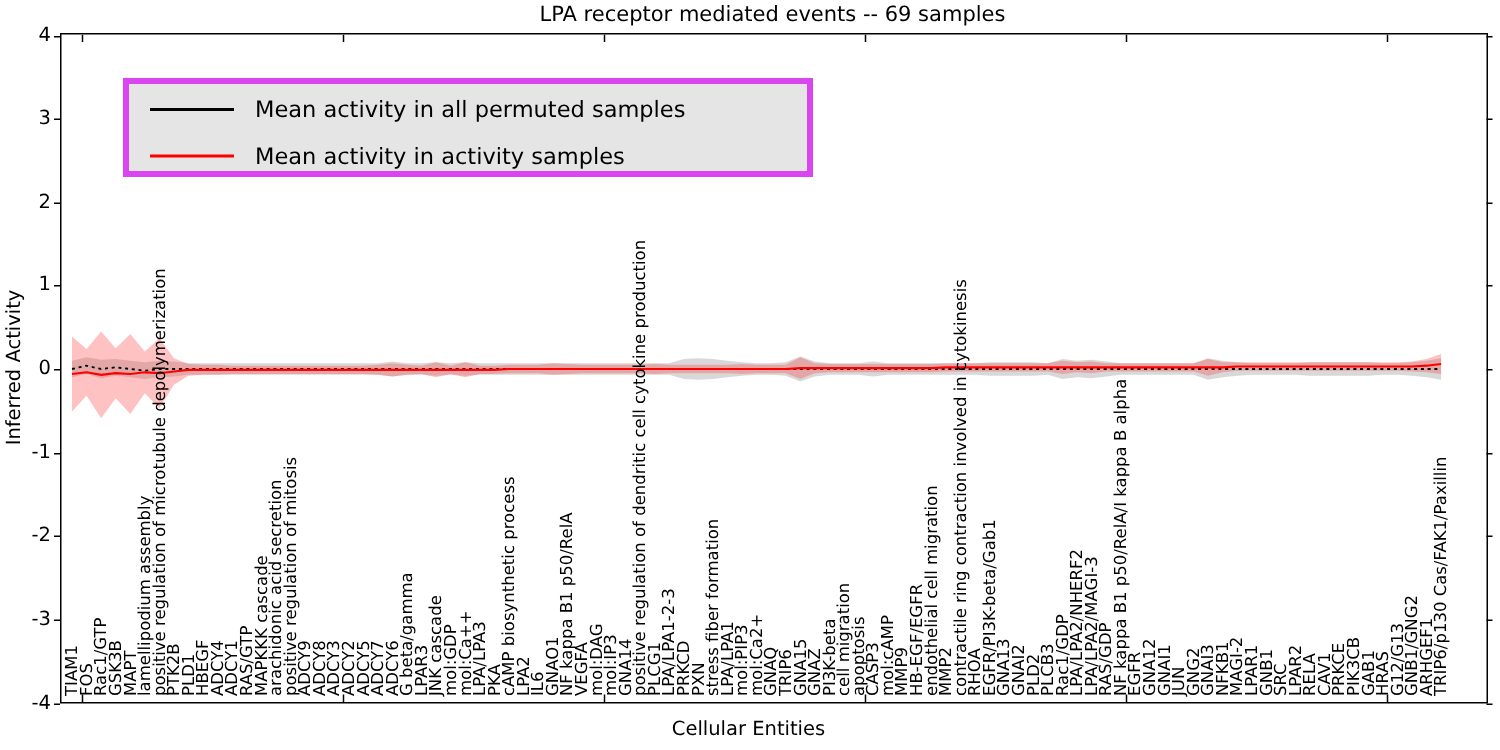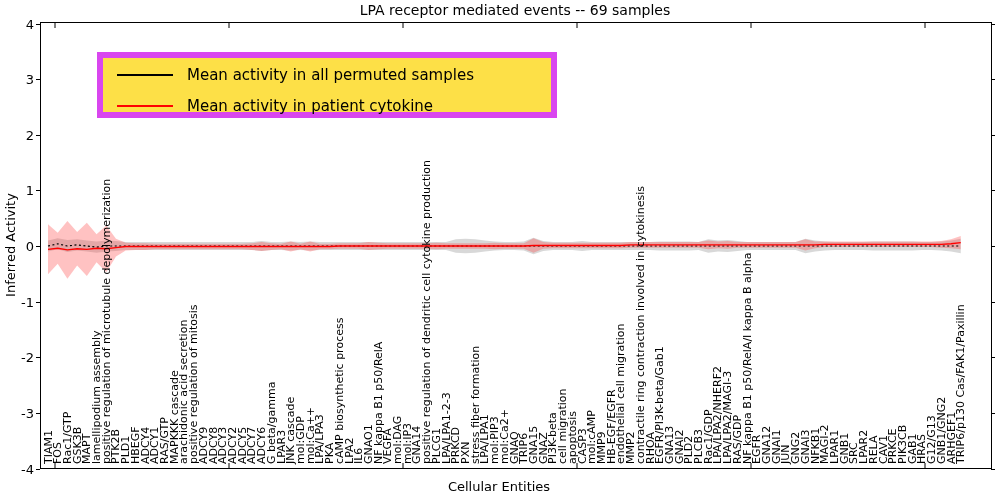--- a/index.html
+++ b/index.html
@@ -8,22 +8,22 @@
   .title{position:absolute;top:2px;left:40px;width:950px;text-align:center;
          font-size:14px;}
   .plot-frame{position:absolute;left:40px;top:22px;width:950px;height:445px;
               border:1px solid #000;box-sizing:content-box;}
   .plot-frame svg{position:absolute;left:0;top:0;}
   .ylabel{position:absolute;left:-14px;top:245px;transform:translate(-50%,-50%) rotate(-90deg);
           font-size:13px;white-space:nowrap;transform-origin:center;margin-left:24px;}
   .xlabel{position:absolute;top:479px;left:24px;width:950px;text-align:center;font-size:13px;}
   .ytick-label{position:absolute;font-size:13px;text-align:right;width:26px;transform:translateY(-50%);}
   .ytick-mark{position:absolute;height:1px;background:#000;}
-  .legend{position:absolute;left:56px;top:29px;width:460px;height:66px;background:#fde047;
-          border:6px solid #d946ef;box-sizing:border-box;z-index:5;}
+  .legend{position:absolute;left:41px;top:29px;width:460px;height:66px;background:#e5e5e5;
+          border:4px solid #d946ef;box-sizing:border-box;z-index:5;}
   .legend-row{display:flex;align-items:center;height:28px;margin-top:3px;}
   .legend-swatch{width:56px;height:2px;margin-left:14px;margin-right:14px;flex:0 0 auto;}
   .legend-label{font-size:15px;white-space:nowrap;}
   .entity-label{font-size:11px;fill:#000;}
 </style>
 </head>
 <body>
 
 <div class="fig">
   <div class="title">LPA receptor mediated events -- 69 samples</div>
@@ -180,17 +180,17 @@
         </g>
     </svg>
 
     <div class="legend">
       <div class="legend-row">
         <div class="legend-swatch" style="background:#000000;"></div>
         <div class="legend-label">Mean activity in all permuted samples</div>
       </div>
       <div class="legend-row">
         <div class="legend-swatch" style="background:#ff0000;"></div>
-        <div class="legend-label">Mean activity in patient cytokine</div>
+        <div class="legend-label">Mean activity in activity samples</div>
       </div>
     </div>
   </div>
 </div>
 
 </body></html>

